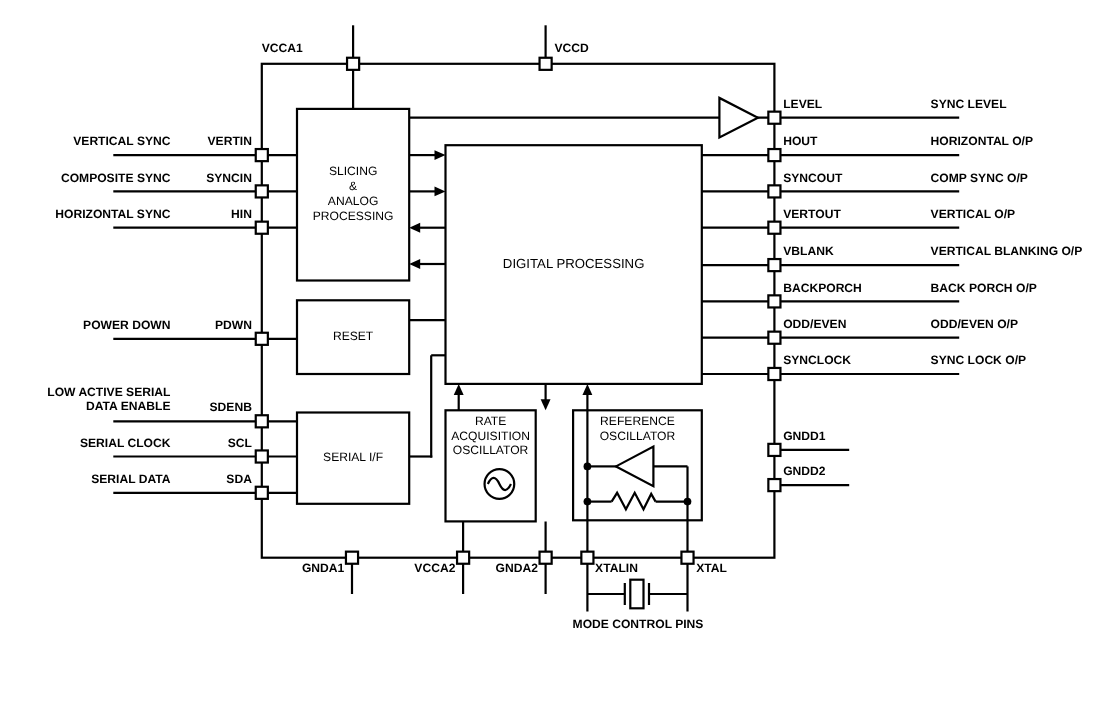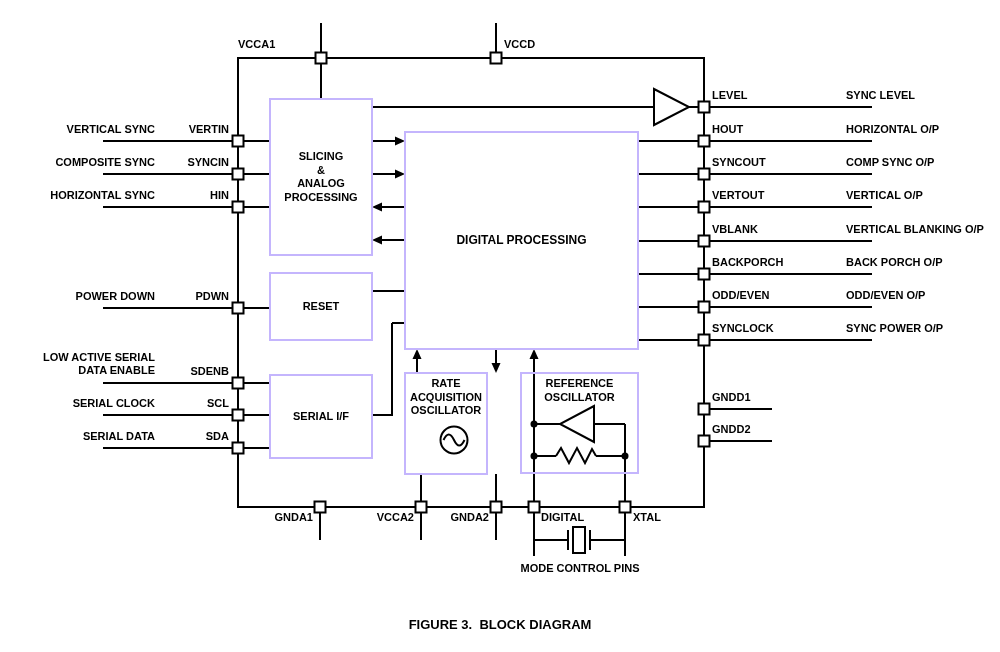--- a/index.html
+++ b/index.html
@@ -1,23 +1,23 @@
 <!DOCTYPE html>
 <html><head>
 <meta charset="utf-8">
 <style>
   html,body{margin:0;padding:0;background:#fff;}
   #stage{position:relative;width:1000px;height:652px;background:#ffffff;overflow:hidden;
          font-family:"Liberation Sans",sans-serif;color:#000;}
   #stage svg{position:absolute;left:0;top:0;}
   .wire{fill:none;stroke:#000;stroke-width:2;}
   .sym{fill:#fff;stroke:#000;stroke-width:2;stroke-linejoin:miter;}
-  .block{position:absolute;box-sizing:border-box;border:2px solid #c4b5fd;background:transparent;
+  .block{position:absolute;box-sizing:border-box;border:2px solid #000000;background:transparent;
          display:flex;align-items:center;justify-content:center;text-align:center;
-         font-weight:bold;font-size:11px;line-height:13.5px;white-space:pre-line;}
+         font-weight:normal;font-size:11px;line-height:13.5px;white-space:pre-line;}
   .block-top{align-items:flex-start;padding-top:3px;}
   .lbl{position:absolute;font-weight:bold;font-size:11px;line-height:13px;white-space:pre;color:#000;}
   .sig-l{left:18px;width:137px;text-align:right;}
   .pin-l{left:160px;width:69px;text-align:right;}
   .pin-r{left:712px;}
   .sig-r{left:810px;margin-left:36px;}
   .caption{position:absolute;left:345px;top:617px;width:310px;text-align:center;
            font-weight:bold;font-size:13px;white-space:pre;}
 </style>
 </head>
@@ -187,25 +187,24 @@
   <div class="lbl pin-r" style="top:391px">GNDD1</div>
   <div class="lbl pin-r" style="top:423px">GNDD2</div>
 
   <div class="lbl sig-r" style="top:89px">SYNC LEVEL</div>
   <div class="lbl sig-r" style="top:123px">HORIZONTAL O/P</div>
   <div class="lbl sig-r" style="top:156px">COMP SYNC O/P</div>
   <div class="lbl sig-r" style="top:189px">VERTICAL O/P</div>
   <div class="lbl sig-r" style="top:223px">VERTICAL BLANKING O/P</div>
   <div class="lbl sig-r" style="top:256px">BACK PORCH O/P</div>
   <div class="lbl sig-r" style="top:289px">ODD/EVEN O/P</div>
-  <div class="lbl sig-r" style="top:322px">SYNC POWER O/P</div>
+  <div class="lbl sig-r" style="top:322px">SYNC LOCK O/P</div>
 
   <div class="lbl" style="left:240px;top:511px;width:73px;text-align:right">GNDA1</div>
   <div class="lbl" style="left:340px;top:511px;width:74px;text-align:right">VCCA2</div>
   <div class="lbl" style="left:415px;top:511px;width:74px;text-align:right">GNDA2</div>
-  <div class="lbl" style="left:541px;top:511px">DIGITAL</div>
+  <div class="lbl" style="left:541px;top:511px">XTALIN</div>
   <div class="lbl" style="left:633px;top:511px">XTAL</div>
 
   <div class="lbl" style="left:509px;top:562px;width:142px;text-align:center">MODE CONTROL PINS</div>
 
-  <div class="caption">FIGURE 3.  BLOCK DIAGRAM</div>
 
 </div>
 
 </body></html>

